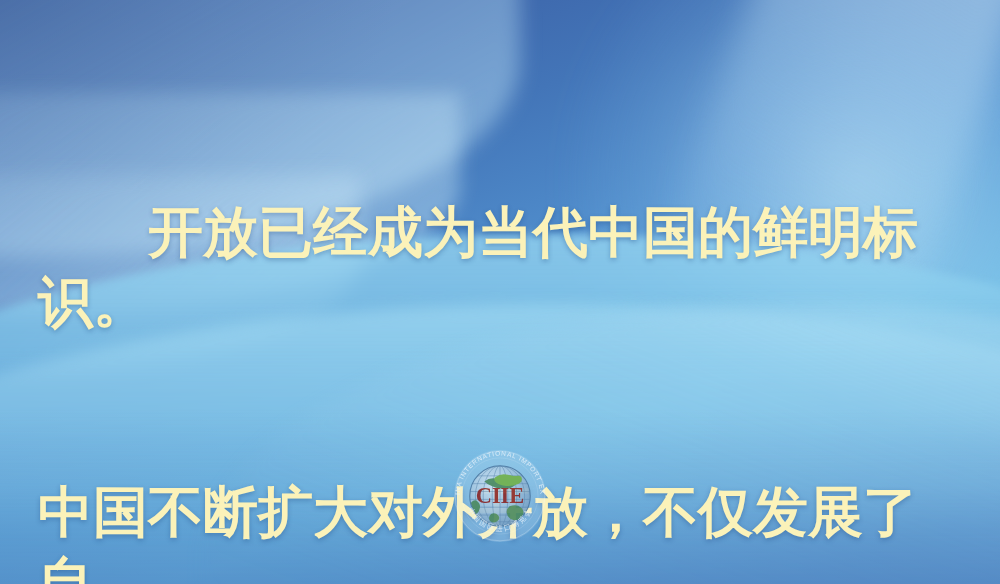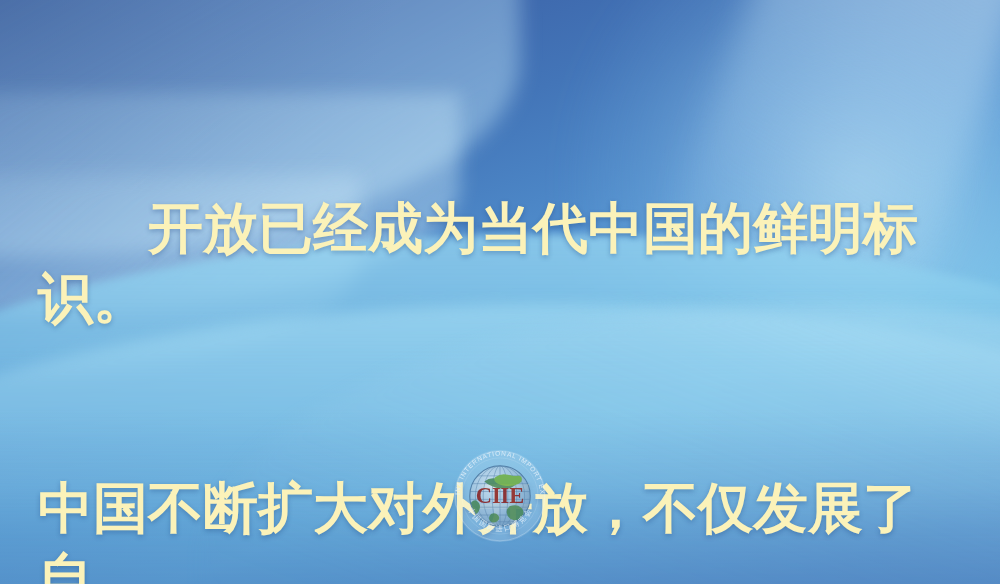--- a/index.html
+++ b/index.html
@@ -168,21 +168,21 @@
     top: 58px;
     width: 930px;
     color: #fbf2b9;
     font-size: 55px;
     line-height: 70px;
     font-weight: 700;
     letter-spacing: 0px;
     text-shadow: 0 2px 5px rgba(25,60,120,0.33);
     white-space: pre-wrap;
   }
-  .headline .ln { display: block; font-family: Liberation Mono, monospace; }
+  .headline .ln { display: block; }
   .headline .ln1 { text-indent: 110px; }
 
   
   .emblem-wrap {
     position: absolute;
     left: 50%;
     transform: translateX(-50%);
     top: 440px;
     width: 112px;
     height: 112px;

